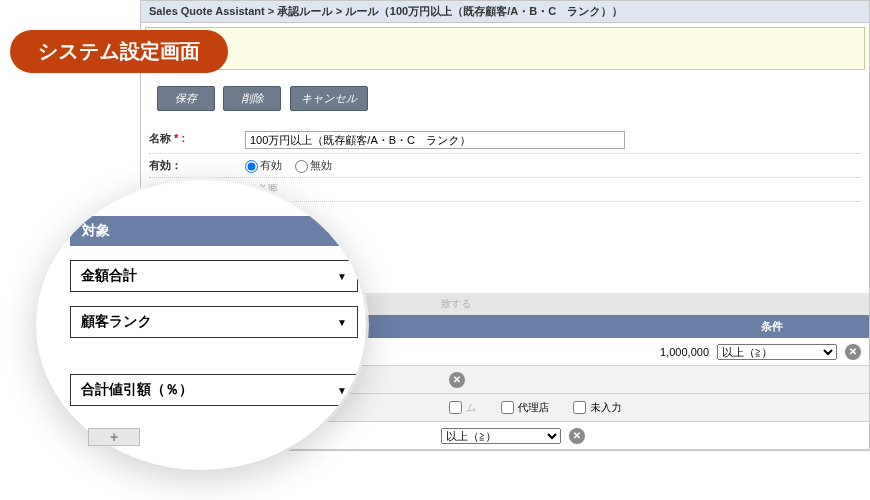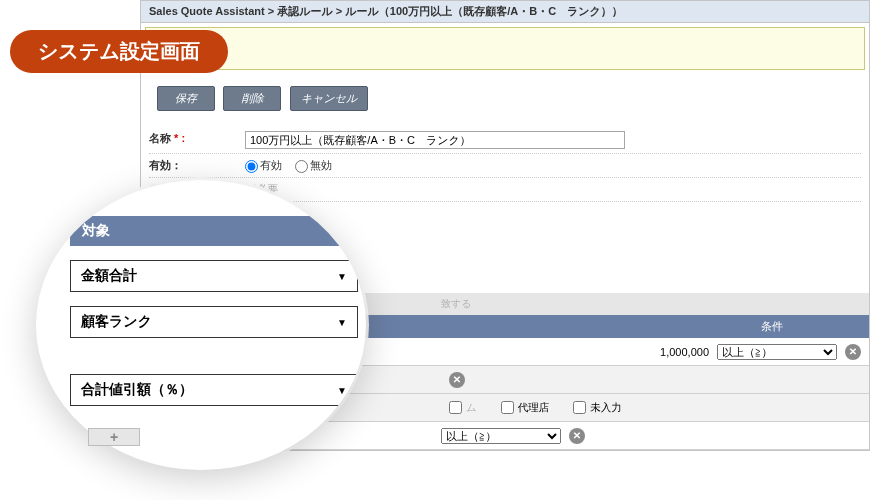--- a/index.html
+++ b/index.html
@@ -36,21 +36,21 @@
 
   .ghost { color: #b2b2b2; }
 
   
   .sect-label { background: #e6e6e6; font-size: 10px; padding: 4px 8px; margin: 4px 0 0; }
   .cond-head {
     display: flex; background: #6a7fa5; color: #fff; font-size: 11px;
   }
   .cond-head .c-target { flex: 0 0 300px; padding: 4px 8px; }
   .cond-head .c-spacer { flex: 1; }
-  .cond-head .c-cond { width: 130px; text-align: center; padding: 4px 0; }
+  .cond-head .c-cond { width: 130px; text-align: center; padding: 4px 0; font-weight: bold; }
   .cond-row {
     display: flex; align-items: center; background: #fff;
     border-bottom: 1px solid #d0d0d0; min-height: 28px; font-size: 11px;
   }
   .cond-row.alt { background: #f2f2f2; }
   .cond-row .c-val { flex: 1; text-align: right; padding-right: 8px; }
   .cond-row .c-indent { width: 300px; }
   .cond-row select { font-size: 11px; width: 120px; }
   .chkline { display: flex; flex-wrap: wrap; gap: 14px 24px; align-items: center; padding: 4px 8px; flex: 1; }
   .chkline label { font-size: 10.5px; display: inline-flex; align-items: center; gap: 2px; }

